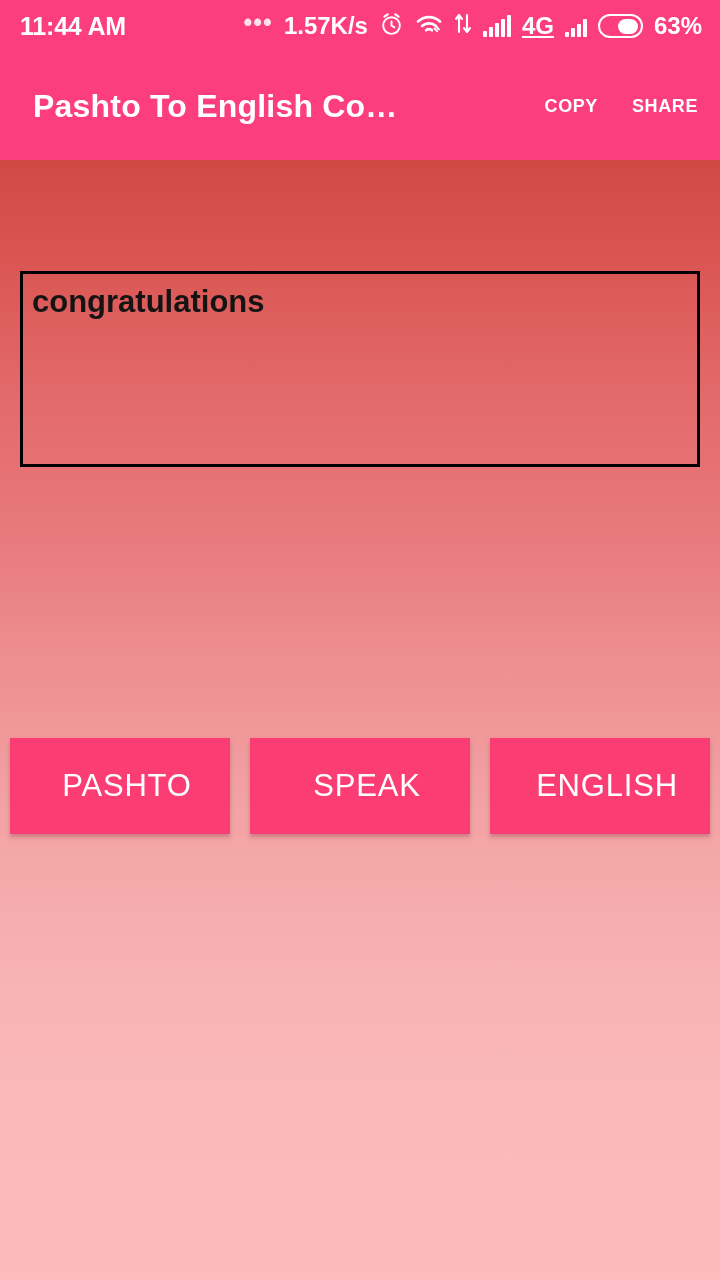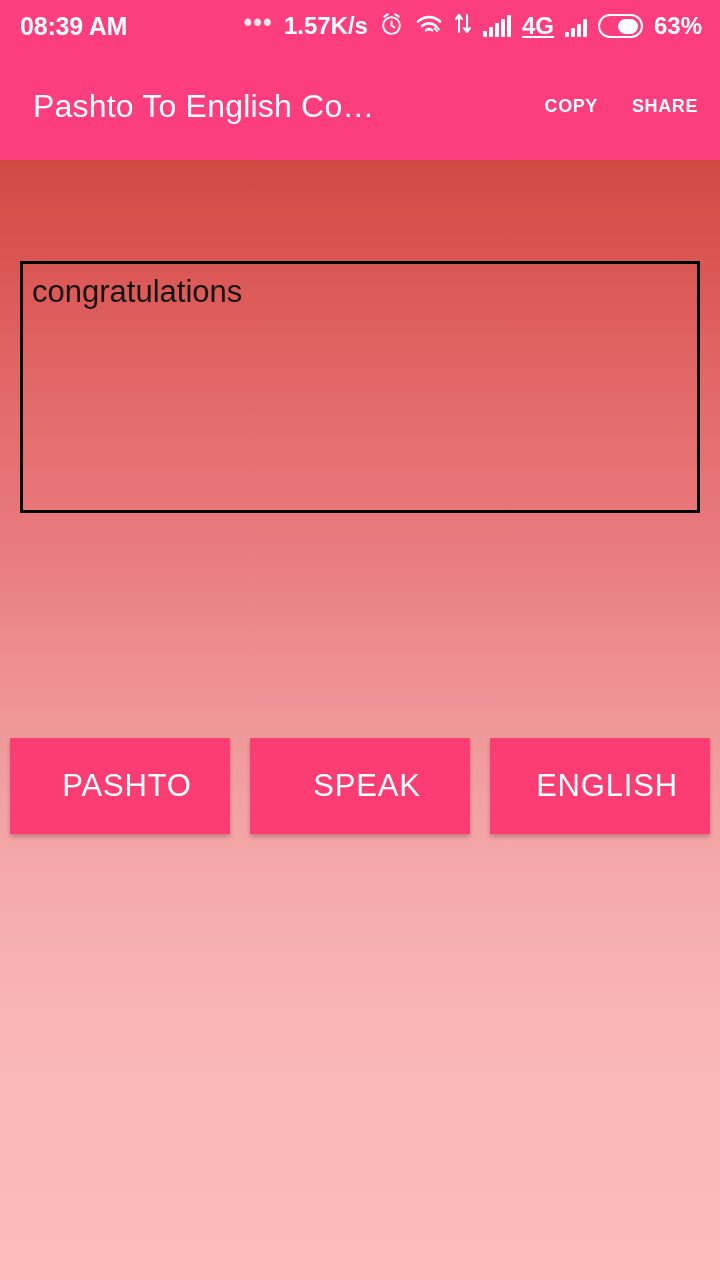--- a/index.html
+++ b/index.html
@@ -137,21 +137,21 @@
     height: 108px;
     background: #fc3d7e;
     display: flex;
     align-items: center;
     box-sizing: border-box;
     padding: 0 22px 0 33px;
   }
   .appbar-title {
     color: #ffffff;
     font-size: 32px;
-    font-weight: 400;
+    font-weight: 700;
     letter-spacing: 0.2px;
     white-space: nowrap;
     overflow: hidden;
     flex: 1 1 auto;
   }
   .appbar-action {
     color: #ffffff;
     font-size: 18px;
     font-weight: bold;
     letter-spacing: 0.6px;
@@ -169,22 +169,23 @@
     box-sizing: border-box;
     border: 3px solid #000000;
     background: transparent;
     color: #141414;
     font-size: 31px;
     line-height: 1.15;
     padding: 10px 9px 0 9px;
     overflow: hidden;
   }
   #box-english {
-    top: 261px;
-    height: 252px;
+    top: 271px;
+    height: 196px;
+    font-weight: bold;
   }
   #box-pashto {
     top: 508px;
     height: 200px;
     direction: rtl;
     text-align: right;
     font-size: 33px;
     padding-top: 8px;
   }
   #box-pashto .rtl-inner {
@@ -224,21 +225,21 @@
     box-sizing: border-box;
     padding-left: 20px;
   }
 </style>
 </head>
 <body>
 
 <div id="app">
 
   <div class="statusbar">
-    <span class="sb-clock">08:39 AM</span>
+    <span class="sb-clock">11:44 AM</span>
     <span class="sb-spacer"></span>
     <div class="sb-right">
 
       <span class="sb-dots">•••</span>
 
       <span class="sb-speed">1.57K/s</span>
 
       <span class="ico">
         <svg width="25" height="25" viewBox="0 0 24 24">
           <circle cx="12" cy="13" r="8" fill="none" stroke="#ffffff" stroke-width="1.9"></circle>

